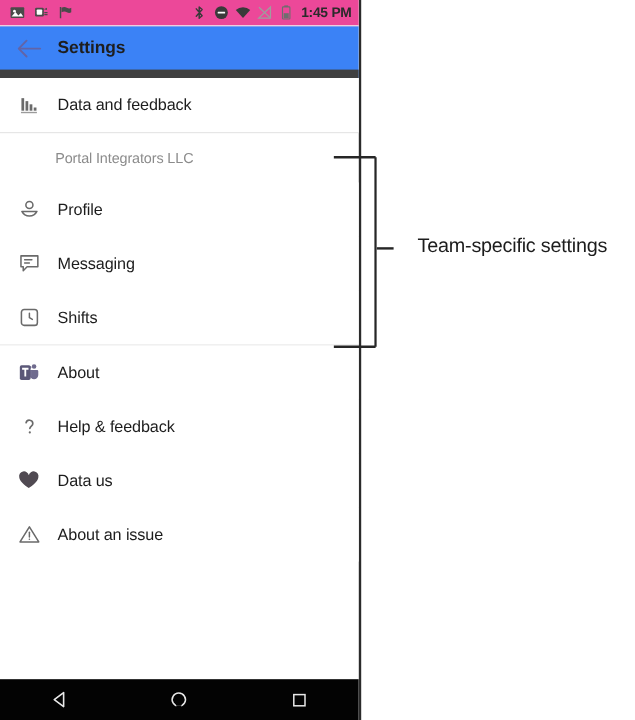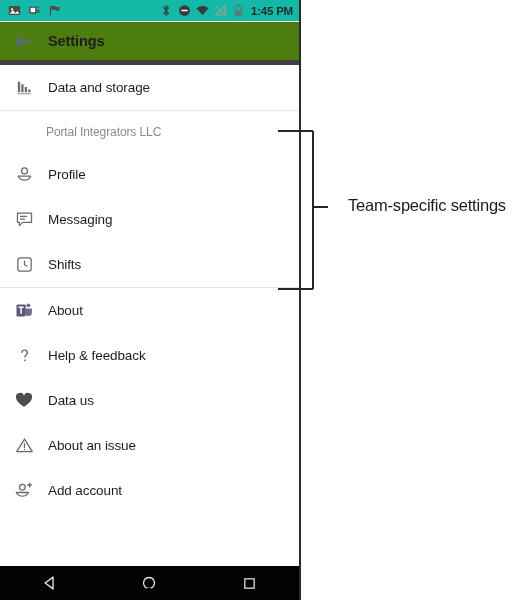--- a/index.html
+++ b/index.html
@@ -26,21 +26,21 @@
     border-right: 2px solid #2b2b2b;
     border-bottom: 0;
     box-sizing: border-box;
     overflow: hidden;
   }
 
   
   #statusbar {
     position: relative;
     height: 22px;
-    background: #14b8a6;
+    background: #ec4899;
     display: flex;
     align-items: center;
     padding: 0 6px 0 8px;
     box-sizing: border-box;
     border-bottom: 1px solid #efefef;
   }
   #statusbar .left {
     display: flex;
     align-items: center;
     gap: 7px;
@@ -70,22 +70,22 @@
     margin-left: 1px;
     white-space: nowrap;
   }
 
   
   #appbar {
     position: relative;
     height: 43px;
     display: flex;
     align-items: center;
-    background: #4d7c0f;
-    border-bottom: 5px solid #404040;
+    background: #3b82f6;
+    border-bottom: 7px solid #404040;
     box-sizing: border-box;
     text-align: right;
   }
   #backbtn {
     width: 48px;
     display: flex;
     align-items: center;
     justify-content: center;
     color: #6264a7;
   }
@@ -261,21 +261,21 @@
   <div class="row">
     <div class="ic">
       <svg width="19" height="19" viewBox="0 0 20 20">
         <rect x="3" y="4" width="2.4" height="11" fill="#6a6a6a"></rect>
         <rect x="6.6" y="6.6" width="2.4" height="8.4" fill="#6a6a6a"></rect>
         <rect x="10.2" y="9.4" width="2.4" height="5.6" fill="#6a6a6a"></rect>
         <rect x="13.8" y="12.2" width="2.4" height="2.8" fill="#6a6a6a"></rect>
         <rect x="2.6" y="16" width="14" height="1.2" fill="#9b9b9b"></rect>
       </svg>
     </div>
-    <div class="lbl">Data and storage</div>
+    <div class="lbl">Data and feedback</div>
   </div>
   <div class="sep"></div>
 
   <div class="sectionhdr">
     <span>Portal Integrators LLC</span>
   </div>
 
   <div class="row">
     <div class="ic">
       <svg width="19" height="19" viewBox="0 0 20 20">
@@ -344,30 +344,20 @@
     <div class="ic">
       <svg width="19" height="19" viewBox="0 0 20 20">
         <path d="M10 3.2 L18.2 16.4 H1.8 Z" fill="none" stroke="#6a6a6a" stroke-width="1.35" stroke-linejoin="round"></path>
         <path d="M10 8.0 V12.1" stroke="#6a6a6a" stroke-width="1.3" stroke-linecap="round"></path>
         <circle cx="10" cy="14.1" r="0.72" fill="#6a6a6a"></circle>
       </svg>
     </div>
     <div class="lbl">About an issue</div>
   </div>
 
-  <div class="row">
-    <div class="ic">
-      <svg width="20" height="19" viewBox="0 0 21 20">
-        <circle cx="8.8" cy="6.6" r="3.0" fill="none" stroke="#6a6a6a" stroke-width="1.35"></circle>
-        <path d="M2.4 12.1 A7.2 7.2 0 0 0 15.2 12.1 Z" fill="none" stroke="#6a6a6a" stroke-width="1.35" stroke-linejoin="round"></path>
-        <path d="M16.4 2.2 V6.2 M14.4 4.2 H18.4" stroke="#6a6a6a" stroke-width="1.35" stroke-linecap="round"></path>
-      </svg>
-    </div>
-    <div class="lbl">Add account</div>
-  </div>
 
 
   <div id="navbar">
     <div class="nb">
       <svg width="16" height="16" viewBox="0 0 18 18">
         <path d="M12.4 2.4 L3.6 9 L12.4 15.6 Z" fill="none" stroke="#e8e8e8" stroke-width="1.5" stroke-linejoin="round"></path>
       </svg>
     </div>
     <div class="nb">
       <svg width="16" height="16" viewBox="0 0 18 18">

